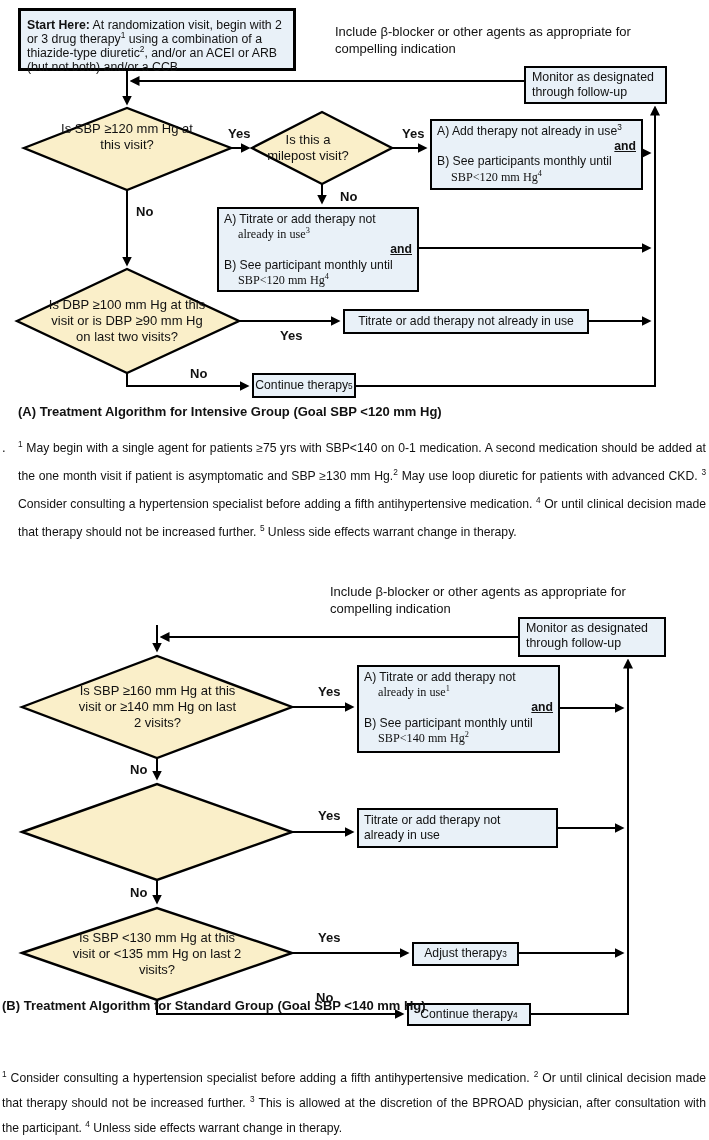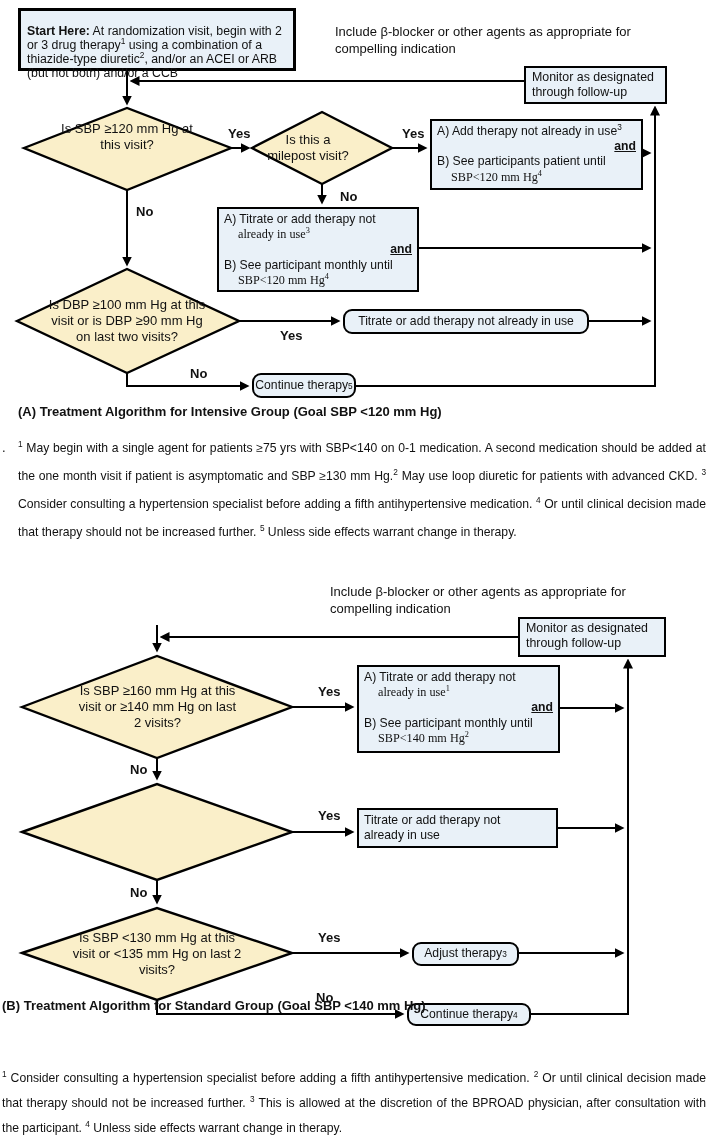--- a/index.html
+++ b/index.html
@@ -8,23 +8,23 @@
     font-family:"Liberation Sans","DejaVu Sans",sans-serif;color:#111;
     overflow:hidden;
   }
   #wires{position:absolute;left:0;top:0;z-index:0;}
   .wire path{stroke:#000;stroke-width:2;fill:none;}
   .diamond{stroke:#000;stroke-width:2.4;}
   .box{
     position:absolute;box-sizing:border-box;background:#E9F1F8;border:2px solid #000;
     z-index:2;font-size:12.2px;line-height:15.2px;
   }
-  .startbox{border-width:3px;padding:14px 6px;font-size:12.3px;line-height:13.9px;}
+  .startbox{border-width:3px;padding:8px 6px;font-size:12.3px;line-height:13.9px;}
   .abox{padding:3px 5px;}
-  .cbox{display:flex;align-items:center;justify-content:center;white-space:nowrap;border-radius:9px;}
+  .cbox{display:flex;align-items:center;justify-content:center;white-space:nowrap;}
   .monitor{padding:2px 6px;font-size:12.4px;line-height:15px;}
   .ln{white-space:nowrap;}
   .ln.center{text-align:right;}
   .ln.ind{padding-left:14px;font-family:Liberation Serif, serif;}
   .dtxt{
     position:absolute;z-index:2;display:flex;align-items:center;justify-content:center;
     text-align:center;font-size:13px;line-height:16px;
   }
   .lbl{position:absolute;z-index:2;font-weight:bold;font-size:13px;}
   .note{position:absolute;z-index:2;font-size:13px;line-height:16.5px;margin-top:14px;}
@@ -95,21 +95,21 @@
   <div class="dtxt" style="left:260px;top:128px;width:96px;height:40px;">Is this a milepost visit?</div>
 
   <div class="lbl" style="left:228px;top:126px;">Yes</div>
   <div class="lbl" style="left:402px;top:126px;">Yes</div>
   <div class="lbl" style="left:340px;top:189px;">No</div>
   <div class="lbl" style="left:136px;top:204px;">No</div>
 
   <div class="box abox" style="left:430px;top:119px;width:213px;height:71px;">
     <div class="ln"><span>A) Add therapy not already in use</span><sup>3</sup></div>
     <div class="ln center"><span class="b u">and</span></div>
-    <div class="ln"><span>B) See participants patient until</span></div>
+    <div class="ln"><span>B) See participants monthly until</span></div>
     <div class="ln ind"><span>SBP&lt;120 mm Hg</span><sup>4</sup></div>
   </div>
 
   <div class="box abox" style="left:217px;top:207px;width:202px;height:85px;">
     <div class="ln"><span>A) Titrate or add therapy not</span></div>
     <div class="ln ind"><span>already in use</span><sup>3</sup></div>
     <div class="ln center"><span class="b u">and</span></div>
     <div class="ln"><span>B) See participant monthly until</span></div>
     <div class="ln ind"><span>SBP&lt;120 mm Hg</span><sup>4</sup></div>
   </div>

